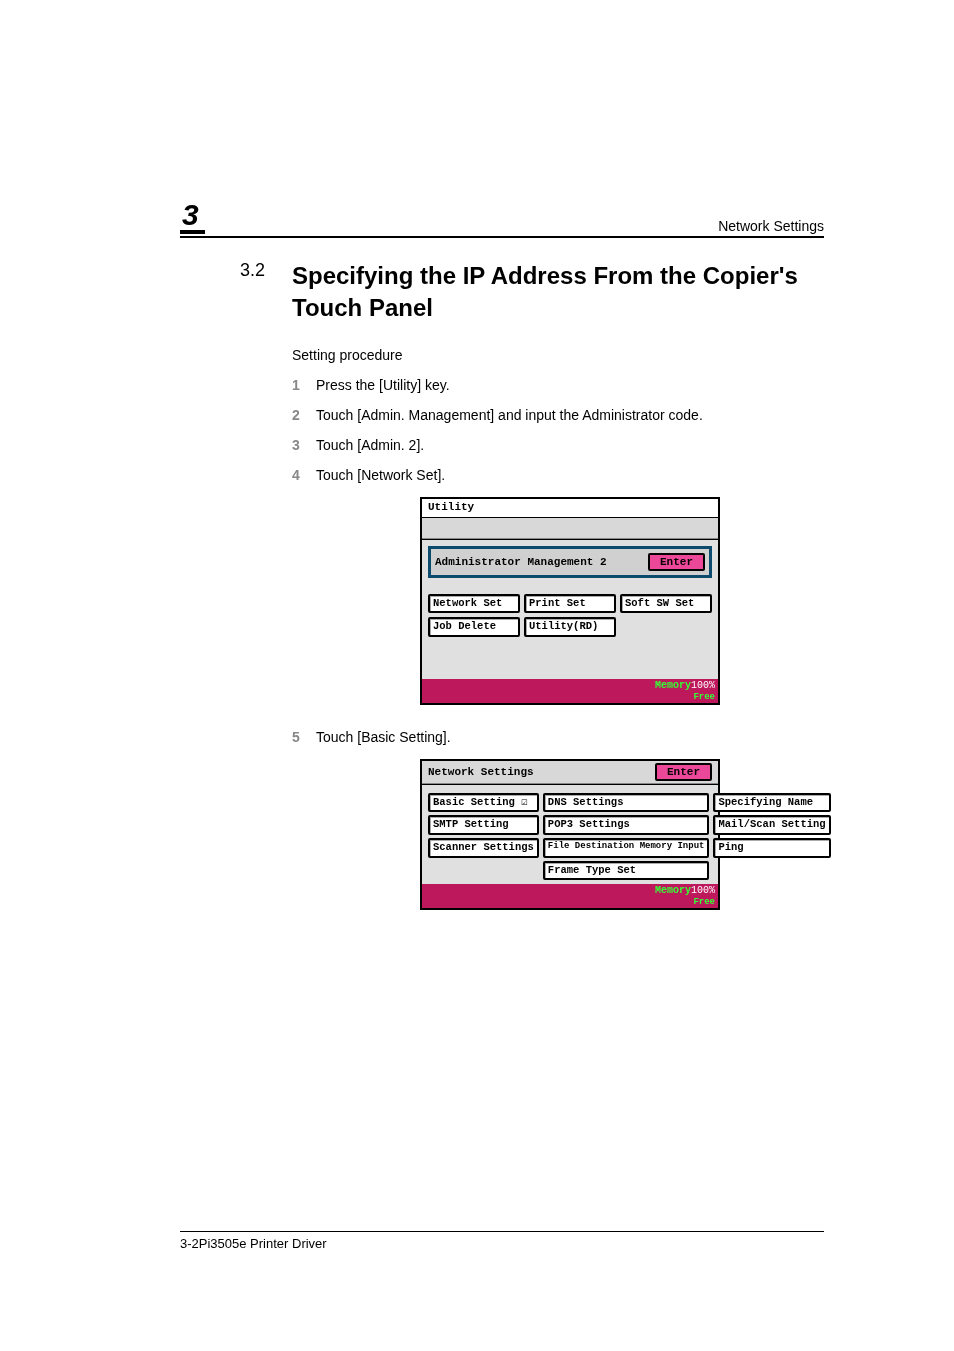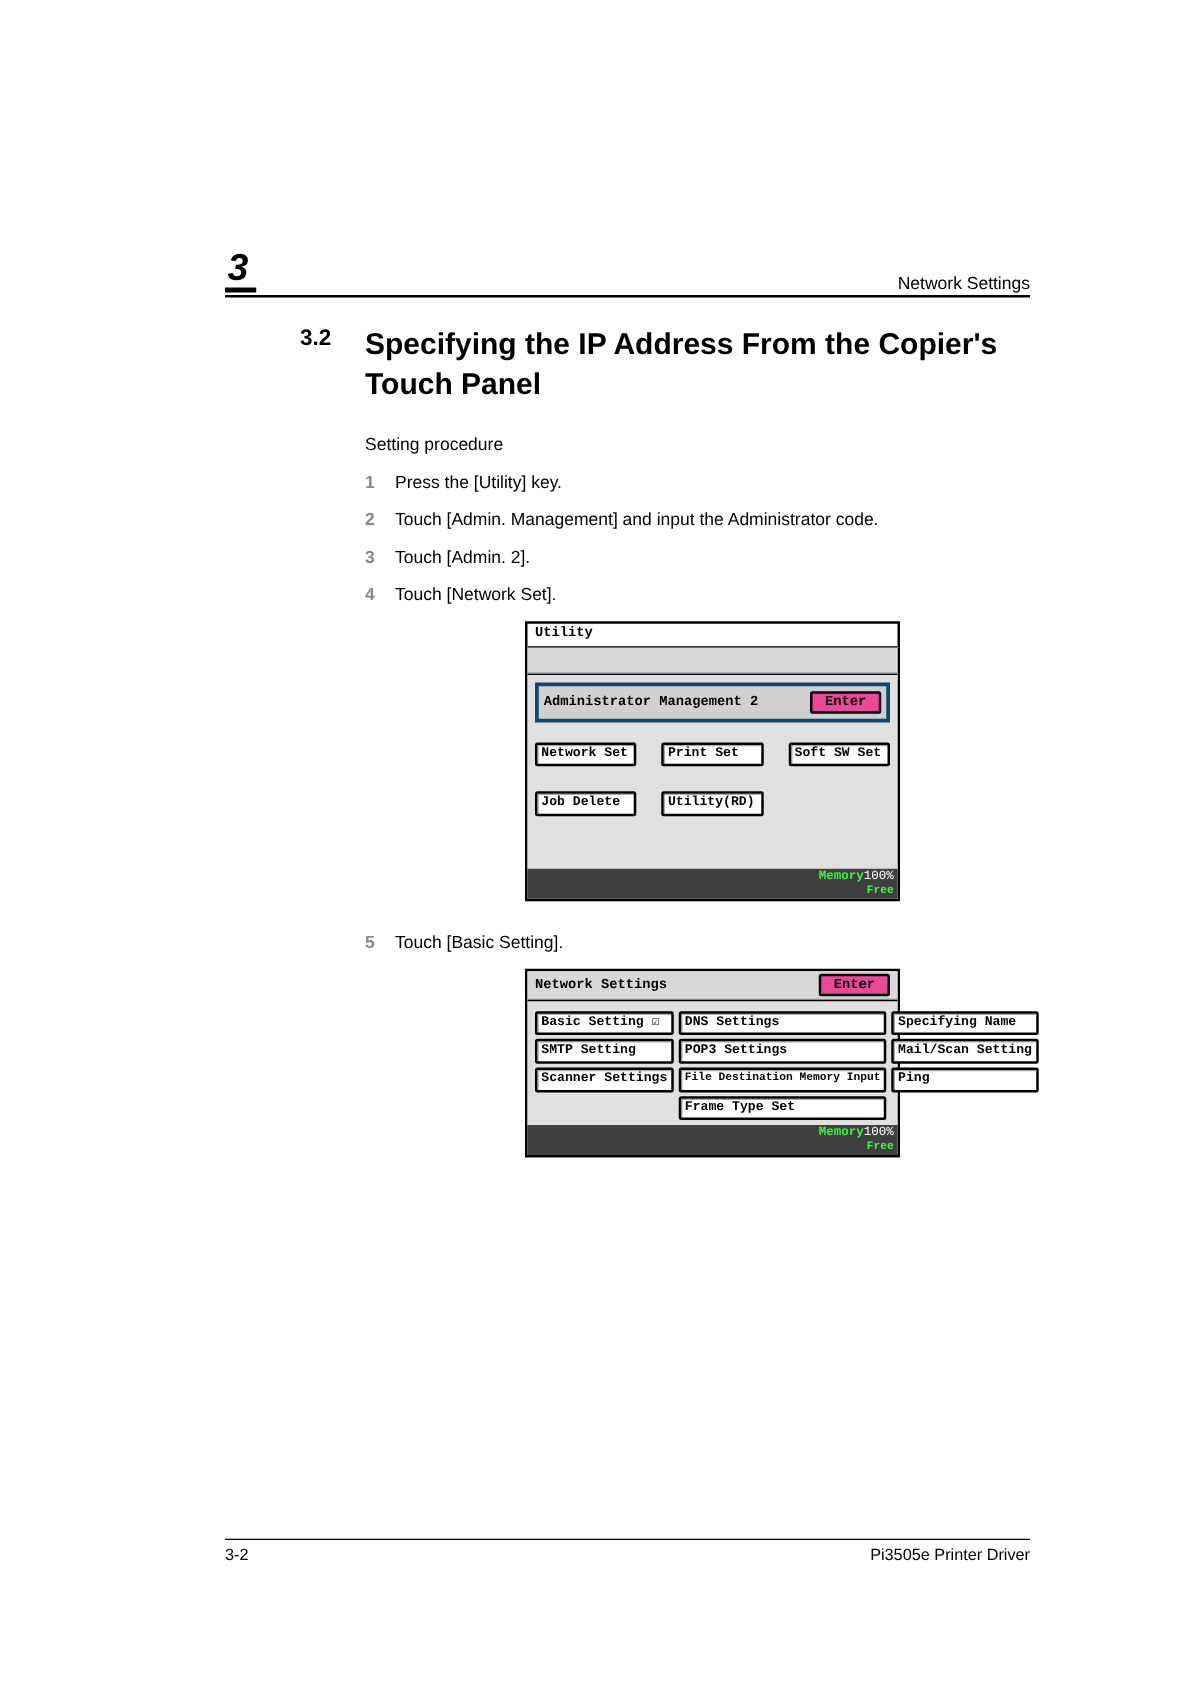--- a/index.html
+++ b/index.html
@@ -38,21 +38,21 @@
   }
   .content {
     padding-left: 60px;
   }
   .sec-row {
     display: flex;
     margin-bottom: 18px;
   }
   .sec-num {
     font-size: 18px;
-    font-weight: bold;
+    font-weight: normal;
     width: 52px;
     flex-shrink: 0;
   }
   .sec-title {
     font-size: 24px;
     font-weight: bold;
     line-height: 1.35;
   }
   .subhead {
     font-weight: normal;
@@ -115,21 +115,21 @@
     border: 2px solid #000;
     font-family: "Courier New", monospace;
     font-size: 11px;
     font-weight: bold;
     padding: 1px 10px;
     border-radius: 2px;
   }
   .btn-grid {
     display: grid;
     grid-template-columns: repeat(3, 1fr);
-    gap: 20px;
+    gap: 4px;
     margin-top: 16px;
   }
   .btn-grid2 {
     display: grid;
     grid-template-columns: 1fr 1fr 1fr;
     gap: 4px;
     row-gap: 3px;
   }
   .tbtn {
     background: #fff;
@@ -141,31 +141,30 @@
     border-radius: 2px;
     white-space: nowrap;
     line-height: 1.1;
     box-shadow: inset 1px 1px 0 #aaa;
   }
   .tbtn.small2line {
     font-size: 9px;
     line-height: 1.05;
   }
   .ss-footer {
-    background: #404040;
+    background: #be185d;
     color: #fff;
     font-family: "Courier New", monospace;
     font-size: 10px;
     text-align: right;
     padding: 1px 3px;
   }
   .mem-green { color: #3f3; font-weight: bold; }
   .footer-row {
     display: flex;
-    justify-content: space-between;
     font-size: 13px;
     border-top: 1px solid #000;
     padding-top: 4px;
     position: absolute;
     left: 180px;
     right: 130px;
     bottom: 100px;
   }
   .ns-title-row {
     display: flex;

